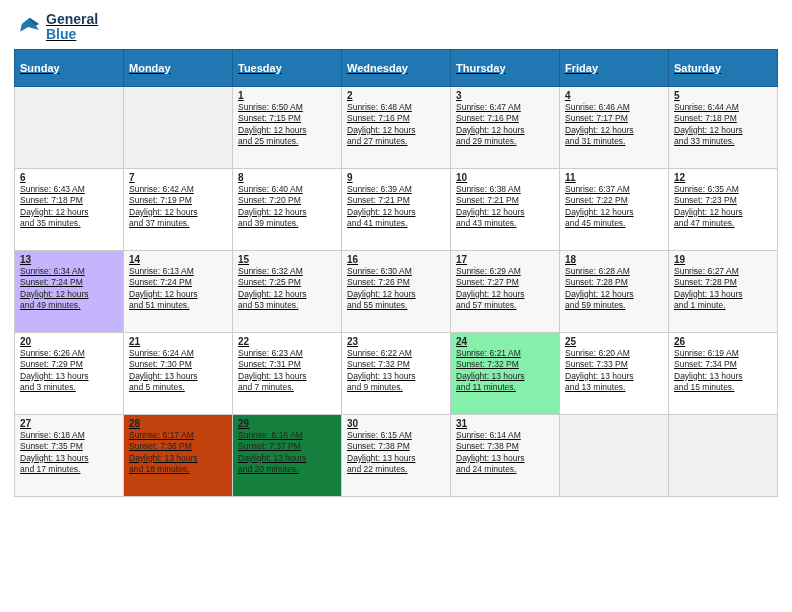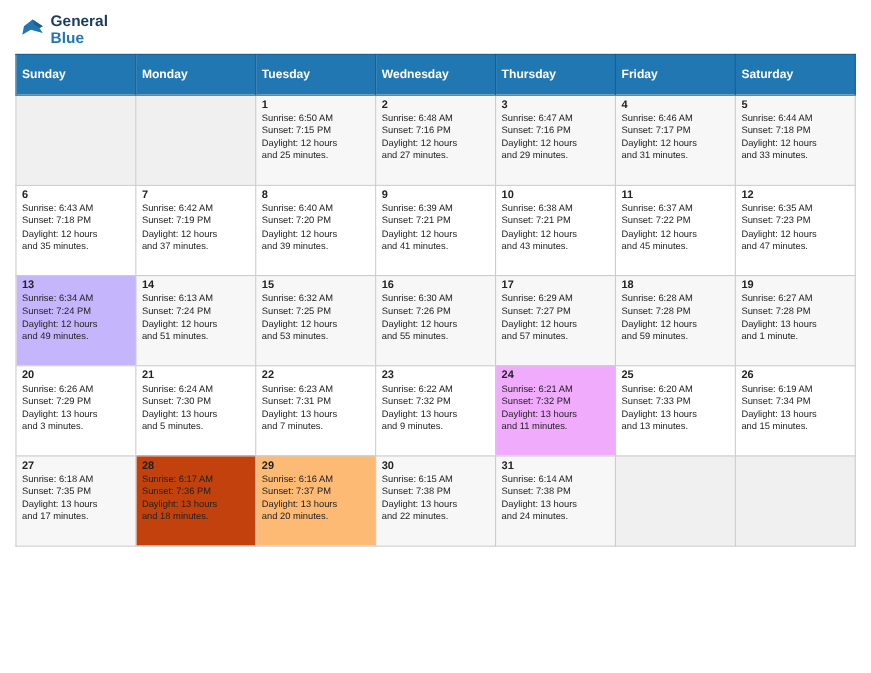--- a/index.html
+++ b/index.html
@@ -8,20 +8,21 @@
       background: #fff;
       width: 792px;
       height: 612px;
       overflow: hidden;
     }
     .page {
       width: 792px;
       height: 597px;
       padding: 12px 14px 10px 14px;
       background: #fff;
+      text-decoration: underline;
     }
     .header {
       display: flex;
       justify-content: space-between;
       align-items: flex-start;
       margin-bottom: 6px;
     }
     .logo {
       display: flex;
       align-items: center;
@@ -333,21 +334,21 @@
           </td>
           <td style="background: rgb(255, 255, 255);">
             <span class="day-number">23</span>
             <div class="cell-content">
               <div>Sunrise: 6:22 AM</div>
               <div>Sunset: 7:32 PM</div>
               <div>Daylight: 13 hours</div>
               <div>and 9 minutes.</div>
             </div>
           </td>
-          <td style="background: #f0abfc;">
+          <td style="background: #86efac;">
             <span class="day-number">24</span>
             <div class="cell-content">
               <div>Sunrise: 6:21 AM</div>
               <div>Sunset: 7:32 PM</div>
               <div>Daylight: 13 hours</div>
               <div>and 11 minutes.</div>
             </div>
           </td>
           <td style="background: rgb(255, 255, 255);">
             <span class="day-number">25</span>
@@ -380,21 +381,21 @@
           </td>
           <td style="background: #c2410c; margin-top: 12px;">
             <span class="day-number">28</span>
             <div class="cell-content">
               <div>Sunrise: 6:17 AM</div>
               <div>Sunset: 7:36 PM</div>
               <div>Daylight: 13 hours</div>
               <div>and 18 minutes.</div>
             </div>
           </td>
-          <td style="background: #fdba74;">
+          <td style="background: #15803d;">
             <span class="day-number">29</span>
             <div class="cell-content">
               <div>Sunrise: 6:16 AM</div>
               <div>Sunset: 7:37 PM</div>
               <div>Daylight: 13 hours</div>
               <div>and 20 minutes.</div>
             </div>
           </td>
           <td style="background: rgb(247, 247, 247);">
             <span class="day-number">30</span>

